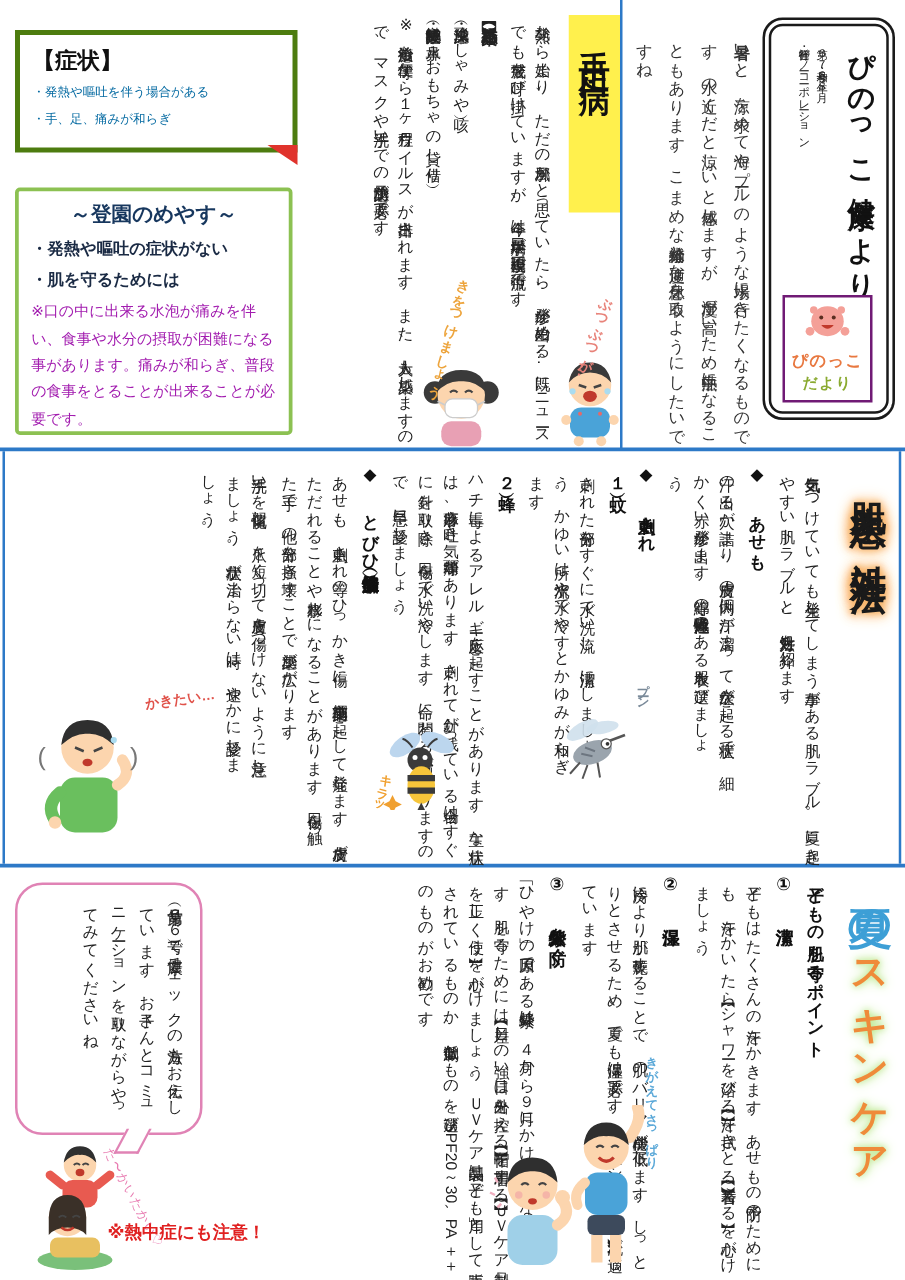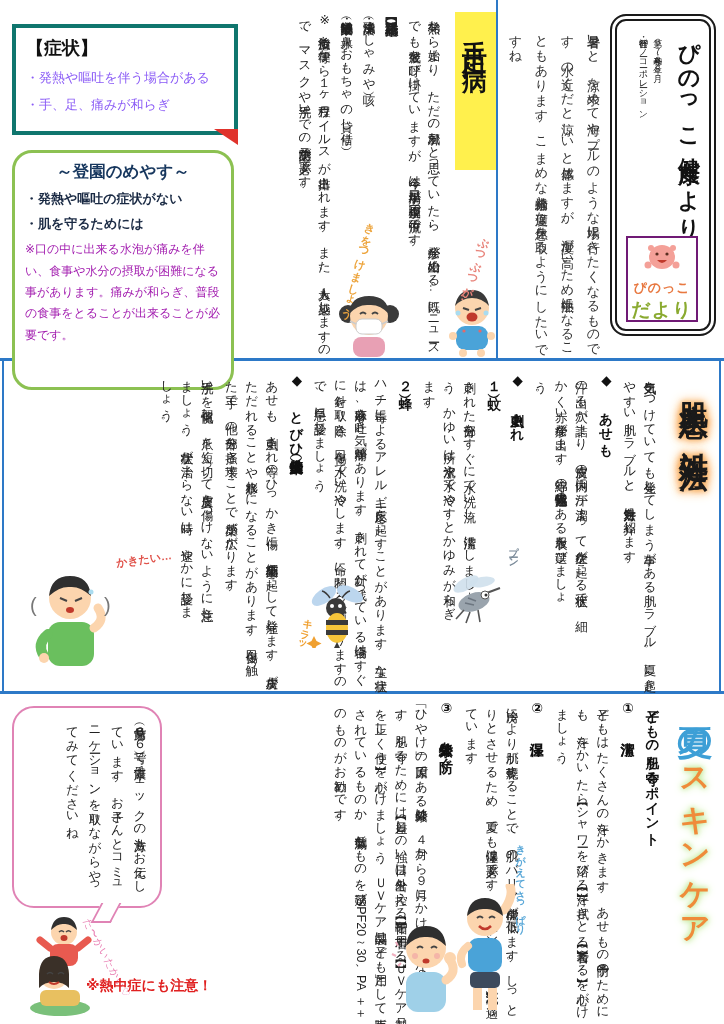--- a/index.html
+++ b/index.html
@@ -12,32 +12,32 @@
   }
   .up { text-orientation:upright; }
 
   
   .hdiv { position:absolute; left:0; width:724px; height:3px; background:#2d79c7; }
   .vdiv { position:absolute; width:2px; background:#2d79c7; }
 
   
   .symptom-box {
     position:absolute; left:12px; top:24px; width:226px;
-    border:4px solid #0f766e; background:#fff; padding:8px 10px 12px;
+    border:4px solid #4d7c0f; background:#fff; padding:8px 10px 12px;
   }
   .symptom-box::after {
     content:""; position:absolute; right:-4px; bottom:-14px;
     border-top:16px solid #e0332c; border-left:24px solid transparent;
   }
   .symptom-box h2 { font-size:18px; font-weight:bold; color:#111; margin-bottom:4px; }
-  .symptom-box p { font-size:13px; line-height:2.1; color:#8b5cf6; }
+  .symptom-box p { font-size:10px; line-height:2.1; color:#0369a1; }
 
   .attendance-box {
-    position:absolute; left:12px; top:150px; width:222px; height:240px;
-    border:3px solid #8cc152; border-radius:20px; background:#fff; padding:8px 10px;
+    position:absolute; left:12px; top:150px; width:222px; height:198px;
+    border:3px solid #8cc152; border-radius:4px; background:#fff; padding:8px 10px;
   }
   .attendance-box h2 { font-size:16.5px; font-weight:bold; color:#17375e; text-align:center; margin-bottom:4px; }
   .attendance-box .att-item { font-size:13px; font-weight:bold; color:#1a2a44; line-height:1.9; }
   .attendance-box .att-note { font-size:12px; line-height:1.78; color:#a21caf; margin-top:3px; }
 
   
   .hfmd { position:absolute; left:252px; top:12px; width:244px; height:346px; writing-mode:vertical-rl; }
   .hfmd-title {
     font-size:25px; font-weight:bold; letter-spacing:9px; color:#111;
     background:#fff04d; padding:8px 4px 2px; margin-left:12px; height:158px;
@@ -59,21 +59,21 @@
   .header-issue {
     position:absolute; left:24px; top:16px; height:170px;
     writing-mode:vertical-rl; text-orientation:upright;
     font-size:9px; color:#222; line-height:1.6;
   }
   .logo-box {
     position:absolute; left:14px; bottom:12px; width:72px; height:86px;
     border:2px solid #701a75; background:#fff; text-align:center; padding-top:3px;
   }
   .logo-box .l1 { font-size:13px; font-weight:bold; color:#e87840; letter-spacing:1px; }
-  .logo-box .l2 { font-size:19px; font-weight:bold; color:#8aaa30; letter-spacing:1px; }
+  .logo-box .l2 { font-size:12px; font-weight:bold; color:#8aaa30; letter-spacing:1px; }
   .header-intro {
     position:absolute; left:502px; top:26px; width:104px; height:332px;
     writing-mode:vertical-rl; font-size:13px; line-height:2.0; color:#333;
   }
   .header-intro::first-letter { font-weight:bold; }
 
   
   .skin-band { position:absolute; left:8px; top:372px; width:710px; height:312px; writing-mode:vertical-rl; }
   .skin-title {
     font-size:29px; font-weight:800; letter-spacing:4px; color:#1a1a1a;

